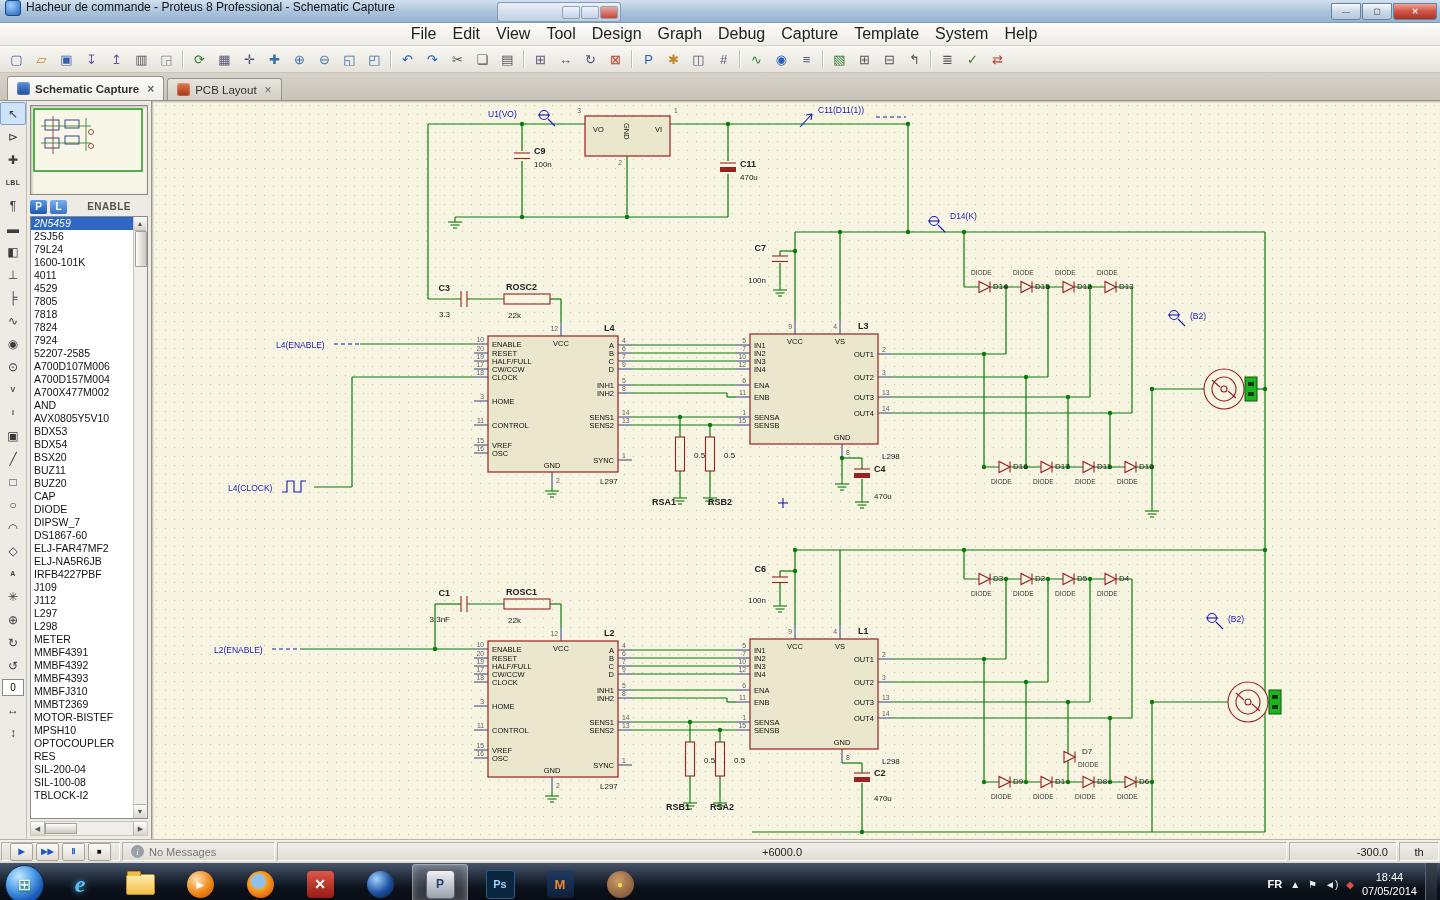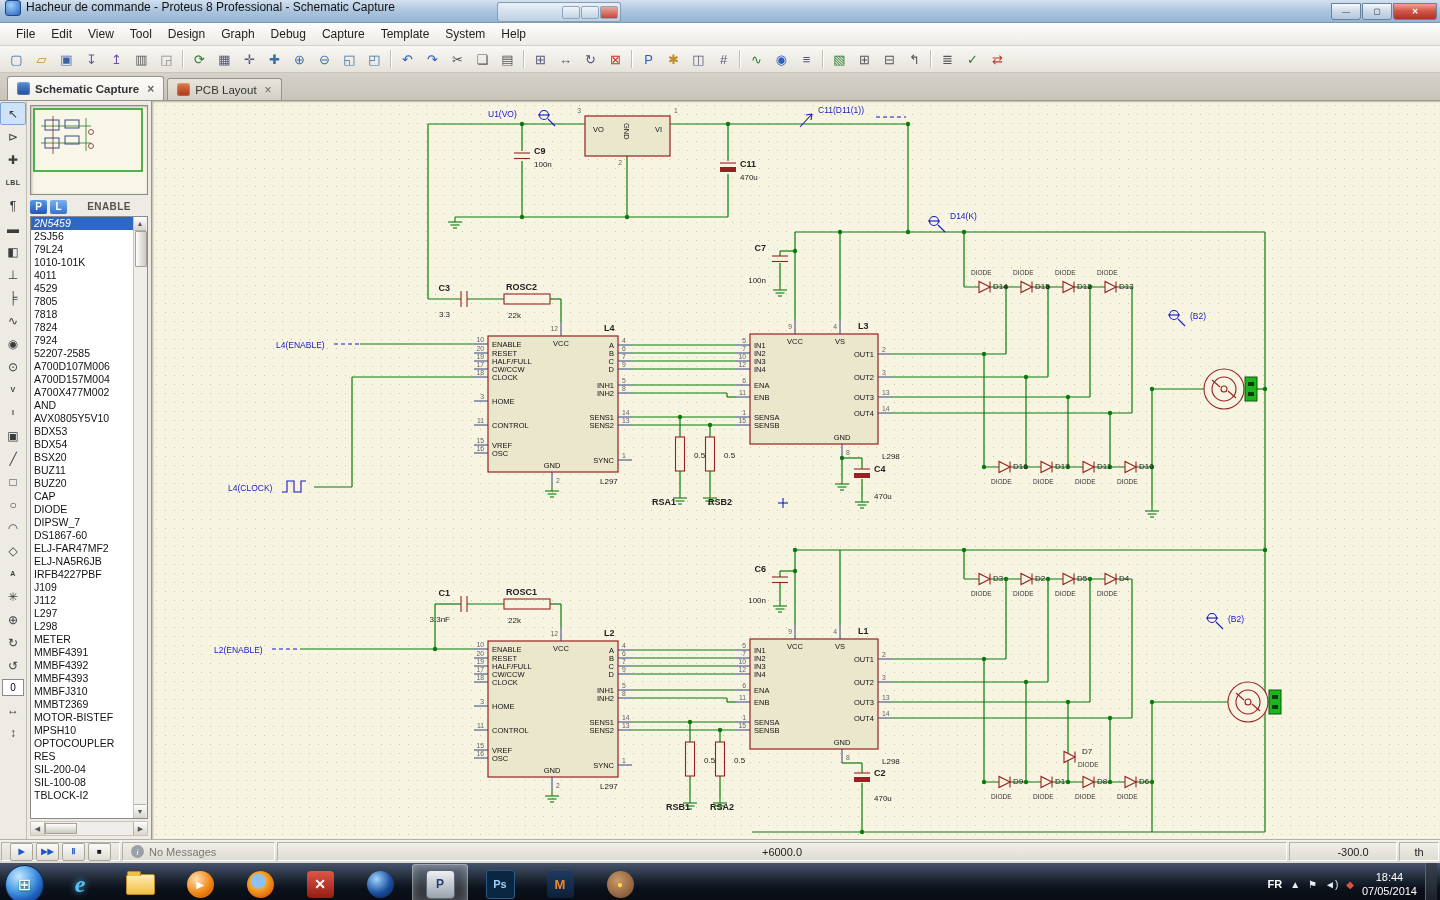--- a/index.html
+++ b/index.html
@@ -15,21 +15,21 @@
            display:grid;place-items:center;font-size:8px;color:#333;}
   .win-btn.close{width:42px;background:linear-gradient(#f0a396,#d4584a 45%,#a83325);color:#fff;font-weight:bold;}
   .ghost{position:absolute;left:497px;top:2px;width:120px;height:18px;border-radius:3px;
          background:linear-gradient(rgba(238,244,250,.85),rgba(198,213,230,.85));border:1px solid rgba(120,140,165,.8);
          display:flex;justify-content:flex-end;align-items:center;gap:1px;padding-right:2px;}
   .gb{width:16px;height:11px;border-radius:2px;background:linear-gradient(#eef4fa,#c4d3e4);border:1px solid #8fa5bb;}
   .gb.r{background:linear-gradient(#eba79d,#c4473a);}
 
   
   .menubar{height:22px;background:linear-gradient(#fdfdfc,#ecebe5);display:flex;align-items:center;padding-left:8px;
-           font-size:12px;color:#222;border-bottom:1px solid #d5d1c8;}
+           font-size:16px;color:#222;border-bottom:1px solid #d5d1c8;justify-content:center;}
   .menu-item{padding:3px 8px;}
 
   
   .toolbar{height:26px;background:linear-gradient(#f8f7f3,#e6e3db);border-bottom:1px solid #c9c5bb;
            display:flex;align-items:center;padding:0 4px;}
   .tb-btn{width:23px;height:22px;display:grid;place-items:center;font-size:13px;border:1px solid transparent;border-radius:2px;color:#555;}
   .tb-sep{width:1px;height:18px;background:#c2beb4;border-right:1px solid #fff;margin:0 3px;}
 
   
   .tabbar{height:27px;background:linear-gradient(#d6d2c9,#c8c4ba);border-bottom:1px solid #97938a;
@@ -271,21 +271,21 @@
       <div class="devheader">
         <div class="pl-btn p">P</div>
         <div class="pl-btn l">L</div>
         <div class="devheader-label">ENABLE</div>
       </div>
       <div class="devlist">
         <div class="dev-items" id="devitems">
             <div class="dev-item selected">2N5459</div>
             <div class="dev-item">2SJ56</div>
             <div class="dev-item">79L24</div>
-            <div class="dev-item">1010-101K</div>
+            <div class="dev-item">1600-101K</div>
             <div class="dev-item">4011</div>
             <div class="dev-item">4529</div>
             <div class="dev-item">7805</div>
             <div class="dev-item">7818</div>
             <div class="dev-item">7824</div>
             <div class="dev-item">7924</div>
             <div class="dev-item">52207-2585</div>
             <div class="dev-item">A700D107M006</div>
             <div class="dev-item">A700D157M004</div>
             <div class="dev-item">A700X477M002</div>
@@ -1028,21 +1028,21 @@
       <div class="sim-btn sim-pause">Ⅱ</div>
       <div class="sim-btn sim-stop">■</div>
     </div>
     <div class="sb-seg" style="width:135px;">
       <span class="round-i">i</span>
       <span style="color:#777;">No Messages</span>
     </div>
     <div class="sb-seg" style="flex:1;justify-content:center;">
       <span>+6000.0</span>
     </div>
-    <div class="sb-seg" style="width:70px;justify-content:center;padding-left:28px;">
+    <div class="sb-seg" style="width:70px;justify-content:flex-end;padding-left:28px;">
       <span>-300.0</span>
     </div>
     <div class="sb-seg" style="width:22px;justify-content:center;">
       <span>th</span>
     </div>
   </div>
 
   <div class="taskbar">
     <div class="start-orb">⊞</div>
     <div id="taskicons" style="display:flex;align-items:center;">

